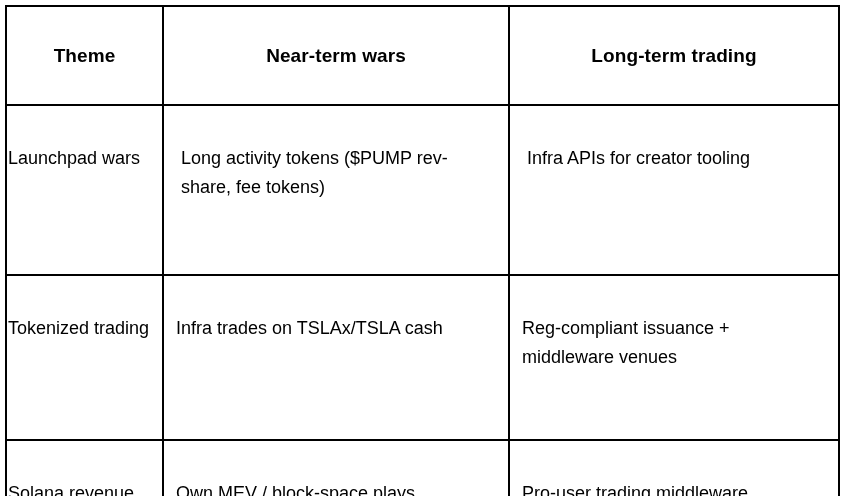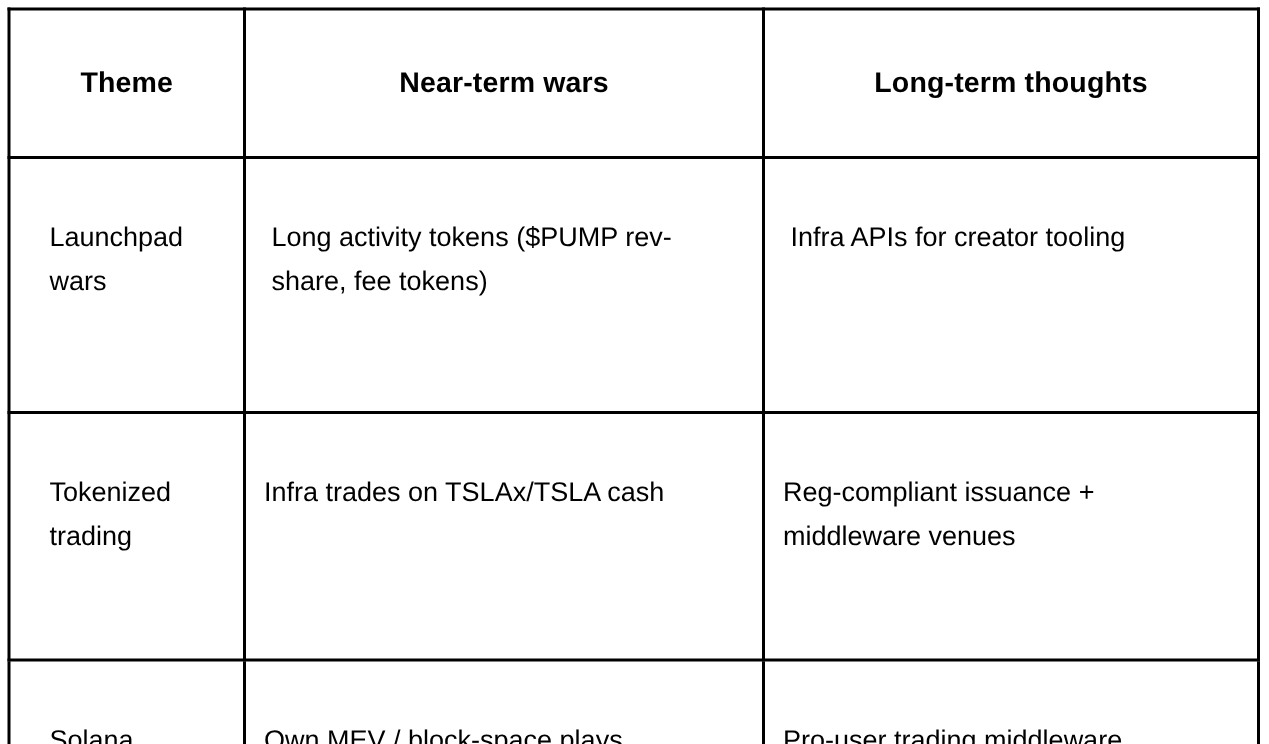--- a/index.html
+++ b/index.html
@@ -60,21 +60,21 @@
 
   
   tr.body-row td {
     font-weight: normal;
     font-size: 18px;
     line-height: 29px;
     padding: 38px 12px 0 12px;
     text-align: left;
   }
   tr.body-row td.cell-theme {
-    padding-left: 26px;
+    padding-left: 1px;
     padding-right: 6px;
     margin-top: 29px;
   }
 
   tr.row-1 td { height: 130px; padding-left: 17px; }
   tr.row-2 td { height: 125px; }
   tr.row-3 td { height: 130px; }
 
   .cell-text {
     display: block;
@@ -95,21 +95,21 @@
 
     <thead>
       <tr class="header-row">
         <th>
           <span class="cell-text">Theme</span>
         </th>
         <th>
           <span class="cell-text">Near-term wars</span>
         </th>
         <th>
-          <span class="cell-text">Long-term thoughts</span>
+          <span class="cell-text">Long-term trading</span>
         </th>
       </tr>
     </thead>
 
     <tbody>
 
       <tr class="body-row row-1">
         <td class="cell-theme">
           <span class="cell-text">Launchpad wars</span>
         </td>

